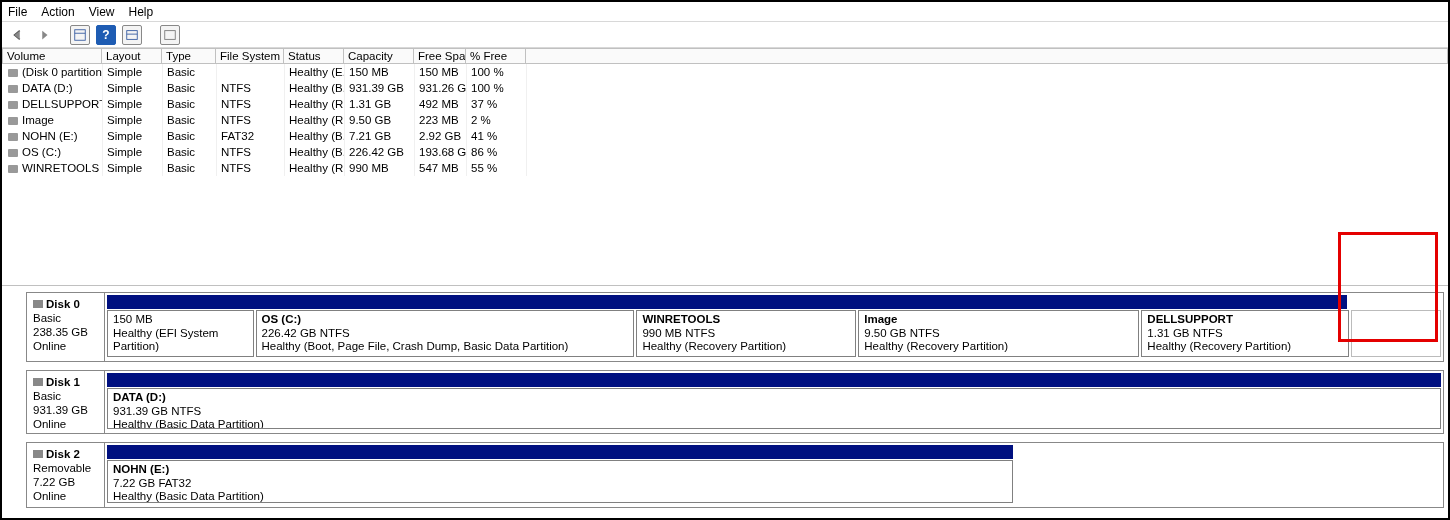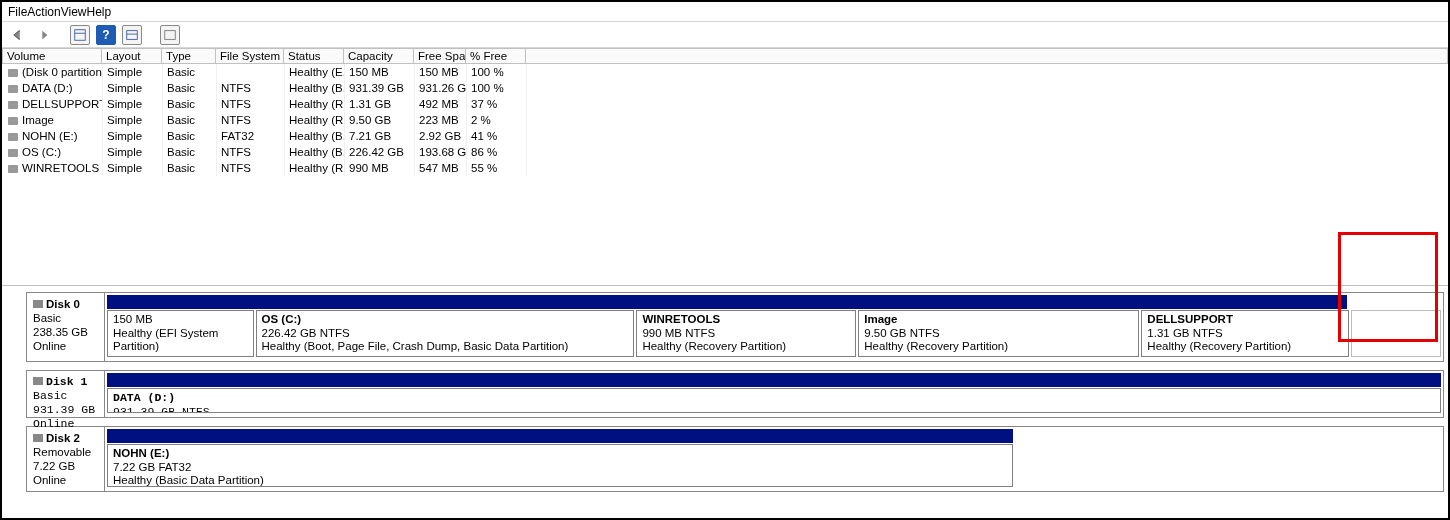--- a/index.html
+++ b/index.html
@@ -33,20 +33,21 @@
   .win-btn {
     width: 28px; height: 18px;
     display: flex; align-items:center; justify-content:center;
     font-size: 11px;
   }
   .menubar {
     display: flex;
     height: 20px;
     align-items: center;
     padding: 0 6px;
+    gap: 14px;
     border-bottom: 1px solid #d8d8d8;
   }
   .menubar span { cursor: default; }
   .toolbar {
     display: flex;
     align-items: center;
     height: 26px;
     padding: 2px 6px;
     border-bottom: 1px solid #d8d8d8;
     gap: 6px;
@@ -323,21 +324,21 @@
             </div>
             <div class="part" style="flex: 1.6 1 0%;">
               <div class="pname">DELLSUPPORT</div>
               <div>1.31 GB NTFS</div>
               <div>Healthy (Recovery Partition)</div>
             </div>
             <div style="flex: 0 0 90px; border: 1px solid rgb(187, 187, 187);"></div>
           </div>
         </div>
       </div>
-      <div class="disk-block" style="height: 48px; font-family: Liberation Mono, monospace;">
+      <div class="disk-block" style="height: 64px;">
         <div class="disk-left">
           <div class="dname"><span class="dicon"></span>Disk 1</div>
           <div>Basic</div>
           <div>931.39 GB</div>
           <div>Online</div>
         </div>
         <div class="disk-right">
           <div class="blue-strip"></div>
           <div class="part-row" style="height: calc(100% - 17px);">
             <div class="part" style="flex: 1 1 0%;">

